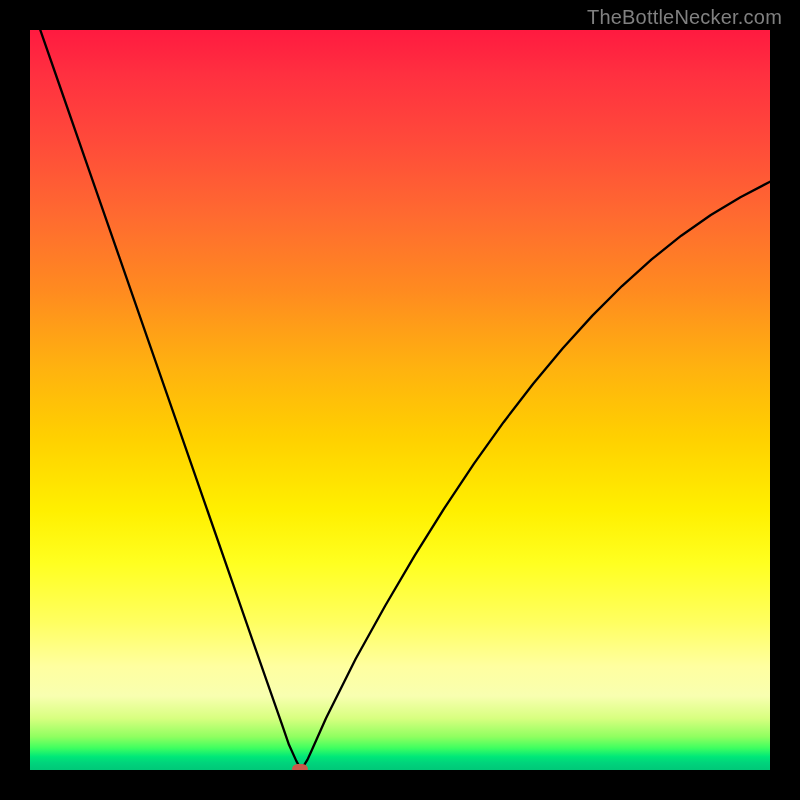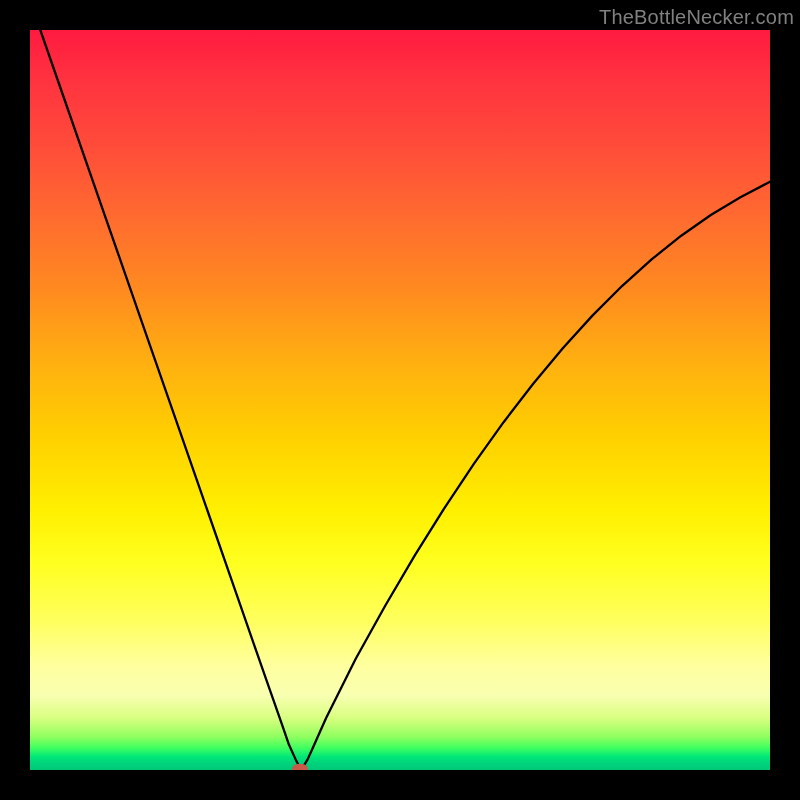--- a/index.html
+++ b/index.html
@@ -57,21 +57,21 @@
   .marker {
     position: absolute;
     width: 16px;
     height: 11px;
     background: #c95a4a;
     border-radius: 6px;
   }
   .watermark {
     position: absolute;
     top: 6px;
-    right: 6px;
+    right: 18px;
     color: #808080;
     font-size: 20px;
     letter-spacing: 0.2px;
   }
 </style>
 </head>
 <body>
 
 <div class="container">
 

